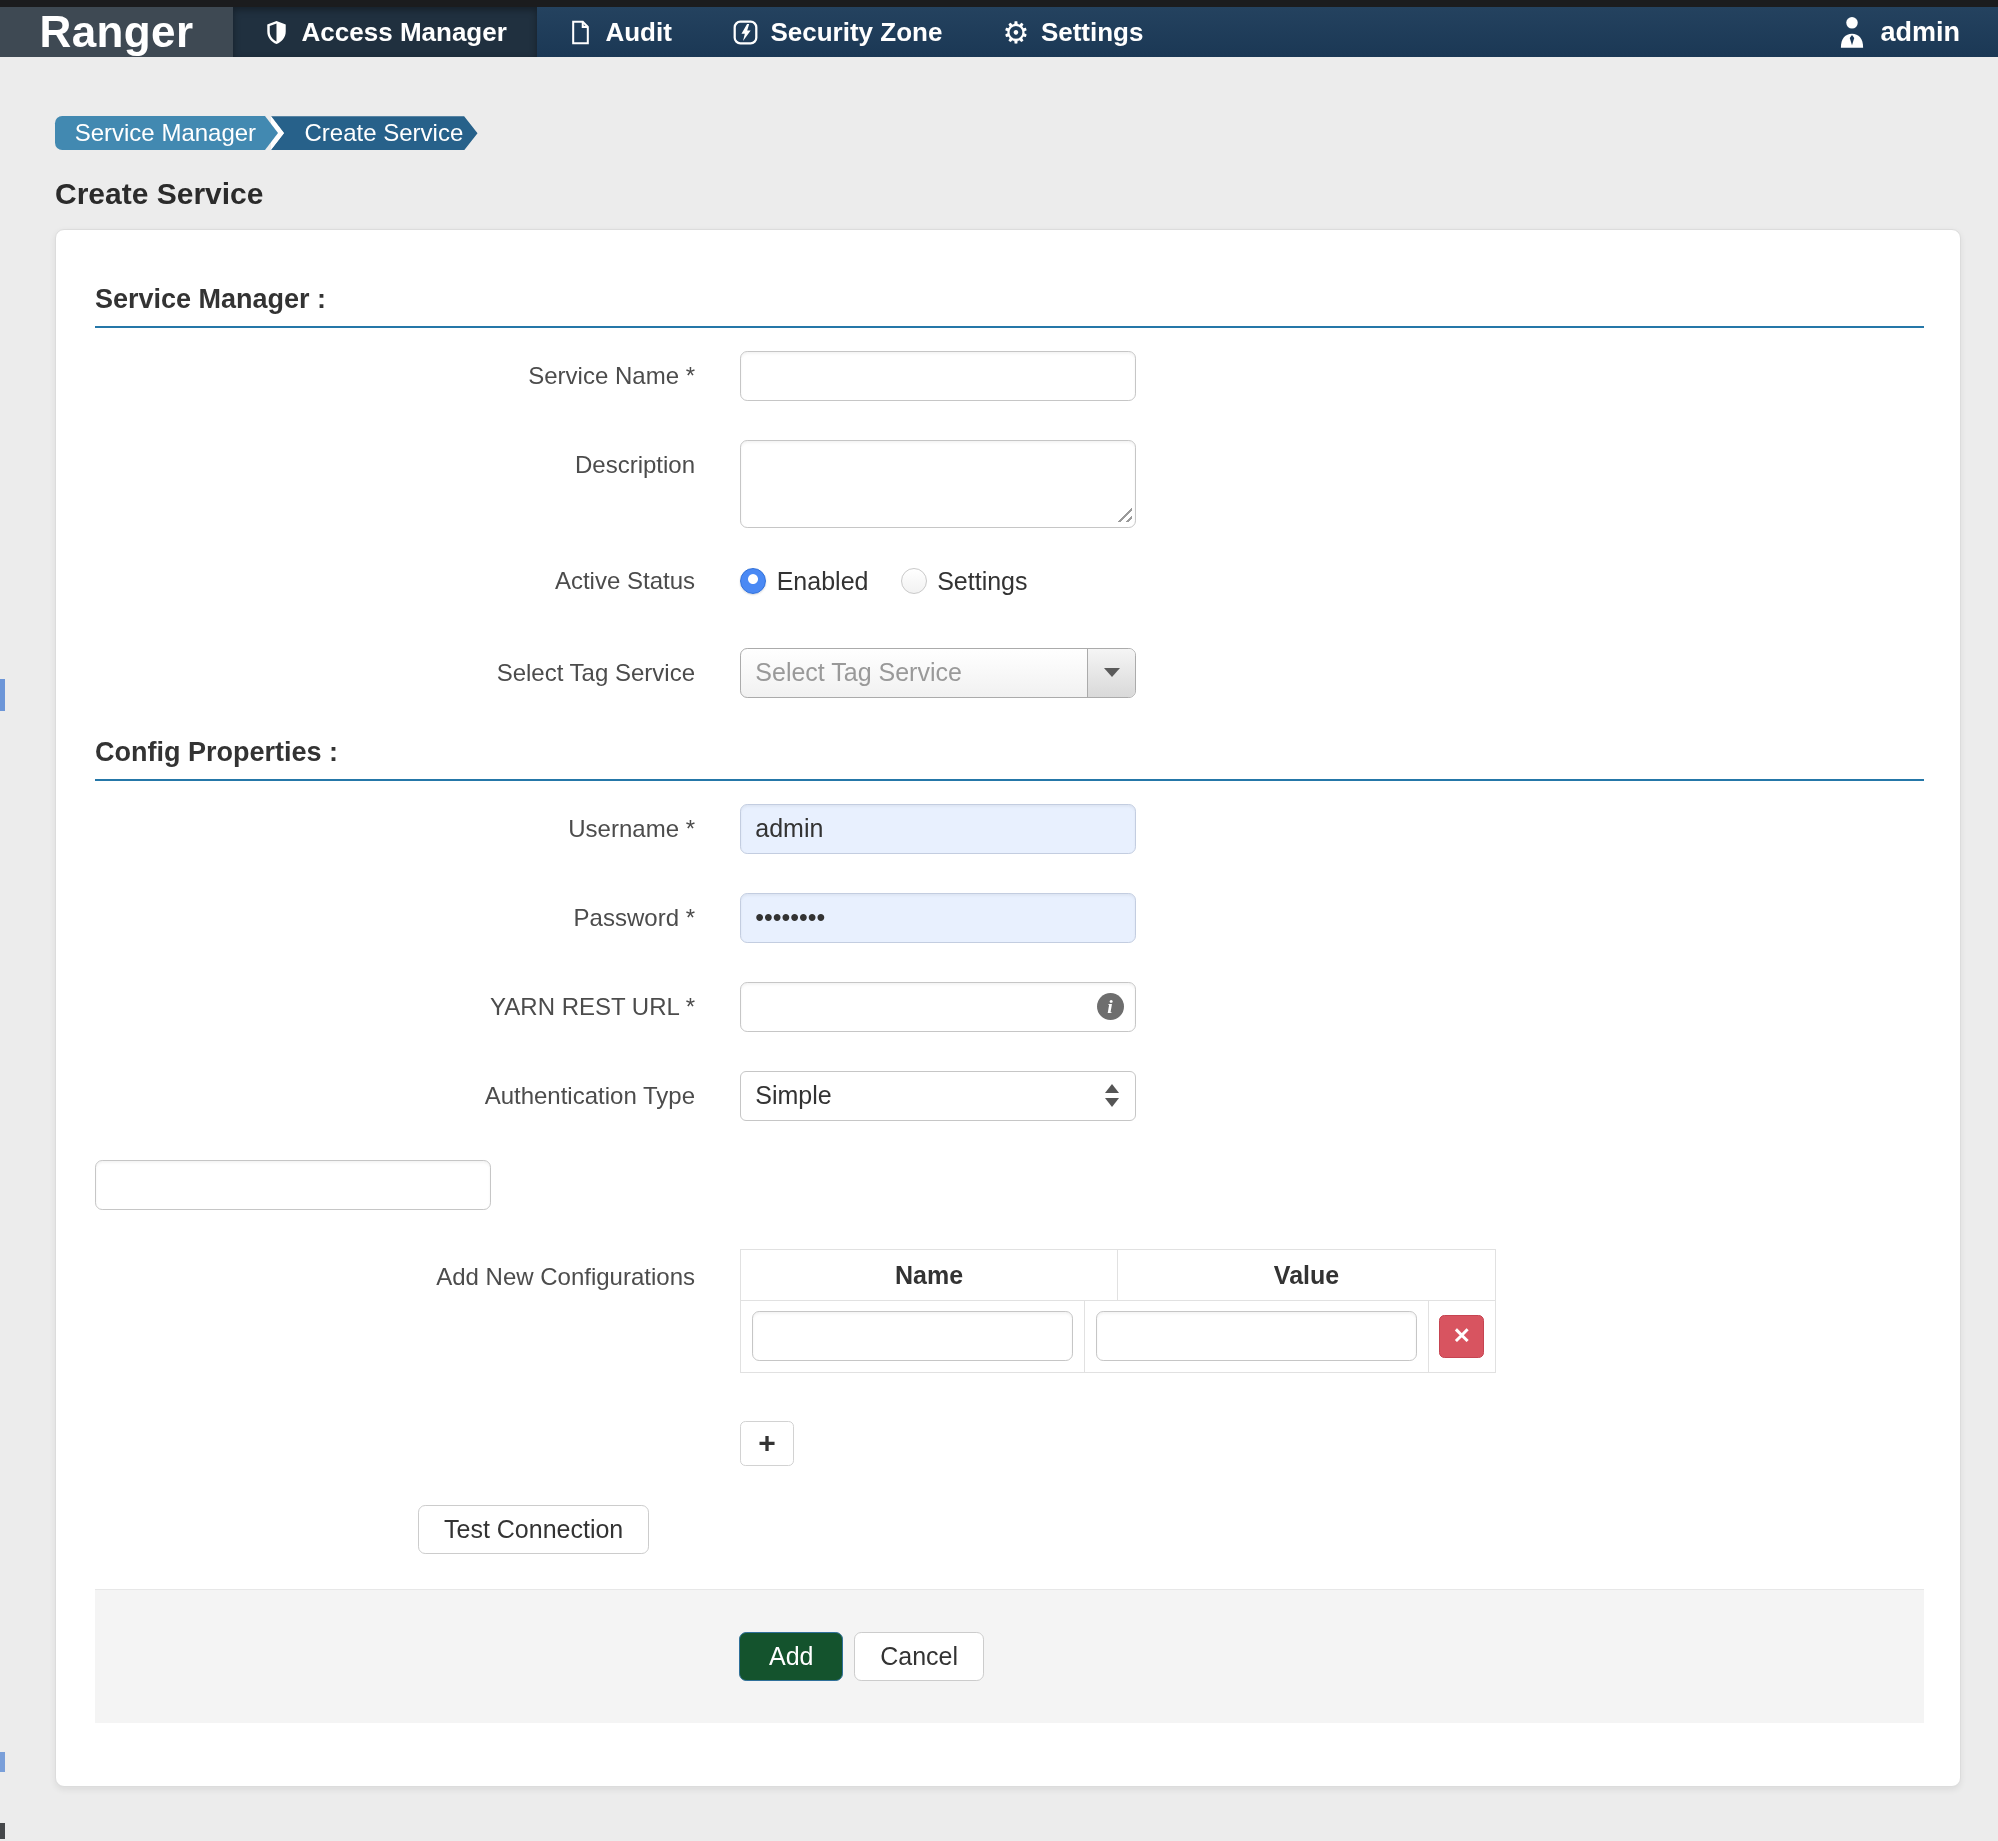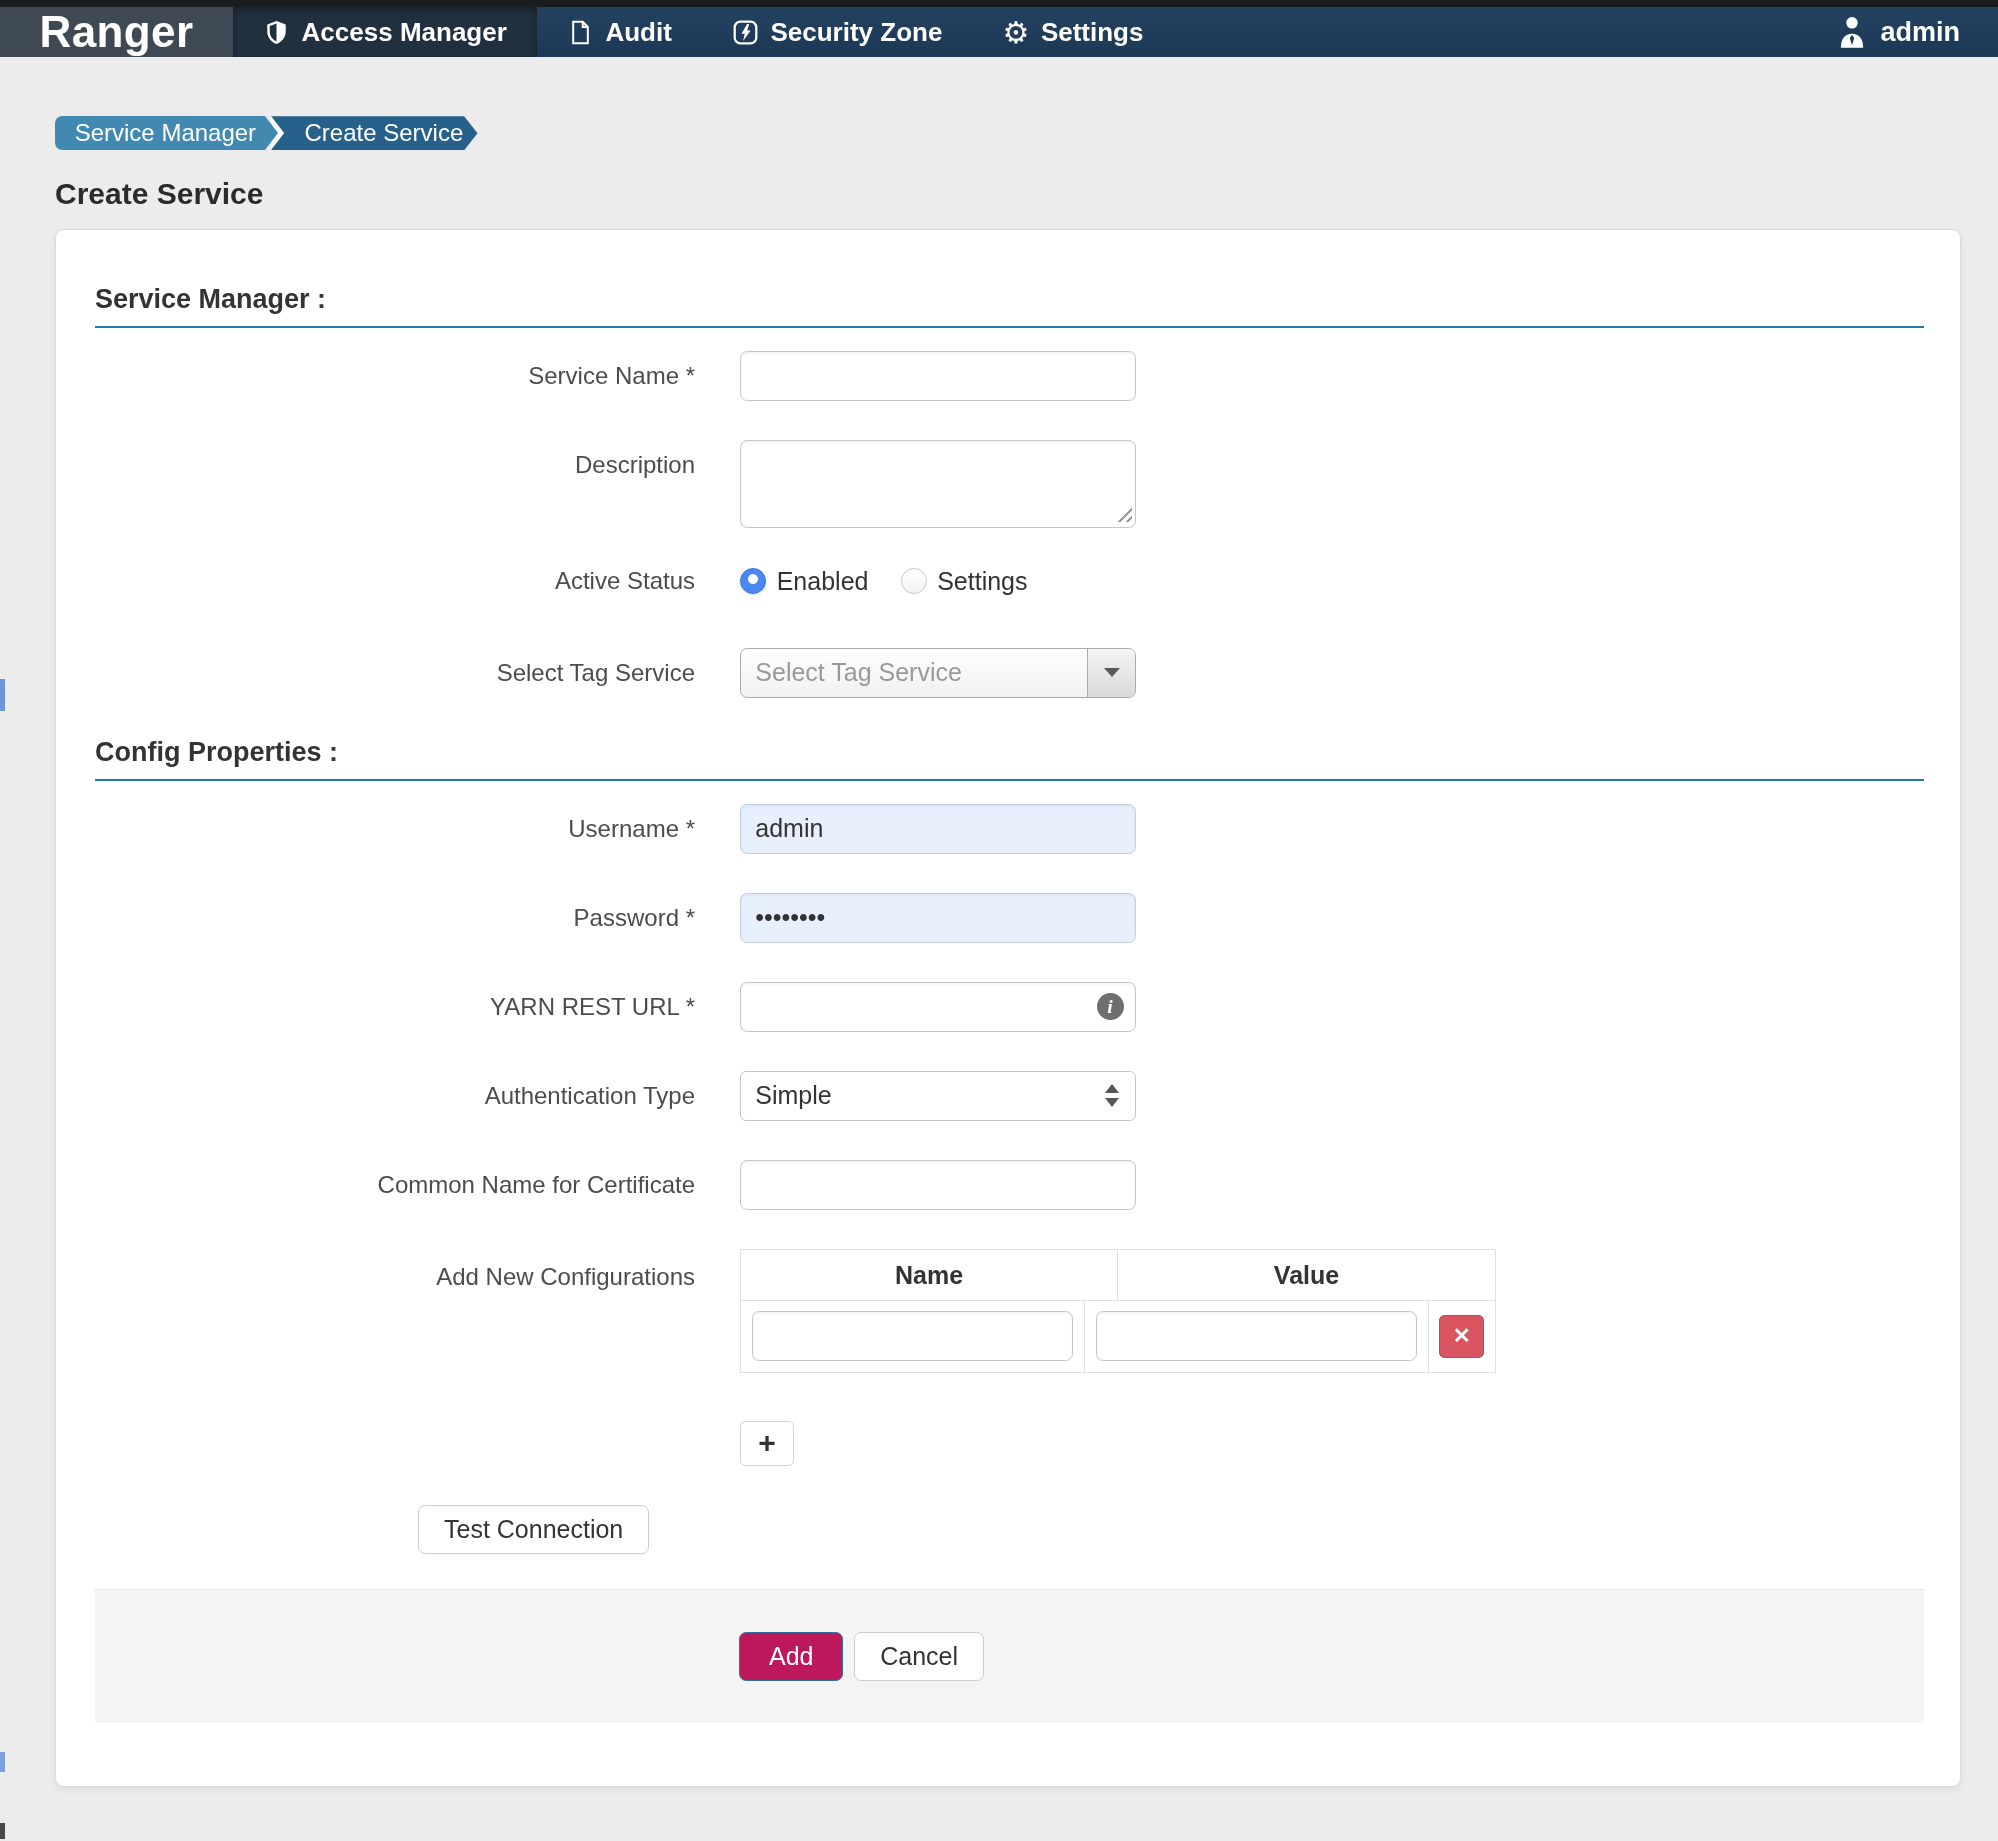--- a/index.html
+++ b/index.html
@@ -288,21 +288,21 @@
   .btn {
     height: 49px;
     border-radius: 7.2px;
     font-family: "Liberation Sans", sans-serif;
     font-size: 25px;
     display: inline-flex; align-items: center; justify-content: center;
     cursor: pointer;
     white-space: nowrap;
   }
   .btn-light { background: #fff; border: 1.8px solid #ccc; color: #333; }
-  .btn-primary { background: #be185d; border: 1.8px solid #2f709a; color: #fff; }
+  .btn-primary { background: #14532d; border: 1.8px solid #2f709a; color: #fff; }
   .btn-test { margin: 39px 0 0 323px; padding: 0 25px; }
   .btn-add { padding: 0 29px; }
   .btn-cancel { padding: 0 25px; }
 
   .form-actions {
     margin-top: 35px;
     height: 134px;
     background: #f4f4f4;
     border-top: 1.8px solid #e7e7e7;
     display: flex; align-items: center;
@@ -437,21 +437,20 @@
       <div class="nselect">
         <span class="nselect-text">Simple</span>
         <span class="stepper">
           <span class="up"></span>
             <span class="down"></span>
         </span>
       </div>
     </div>
 
     <div class="frow">
-      <label class="flabel">Common Name for Certificate</label>
       <div><input class="txt" type="text" value="" style=""></div>
     </div>
 
     <div class="frow top" style="margin-bottom:0;">
       <label class="flabel" style="padding-top:14.3px;">Add New Configurations</label>
       <div class="cfg-table">
         <div class="cfg-head">
           <div class="hc c1">Name</div>
           <div class="hc c2">Value</div>
           <div class="hc c3"></div>

